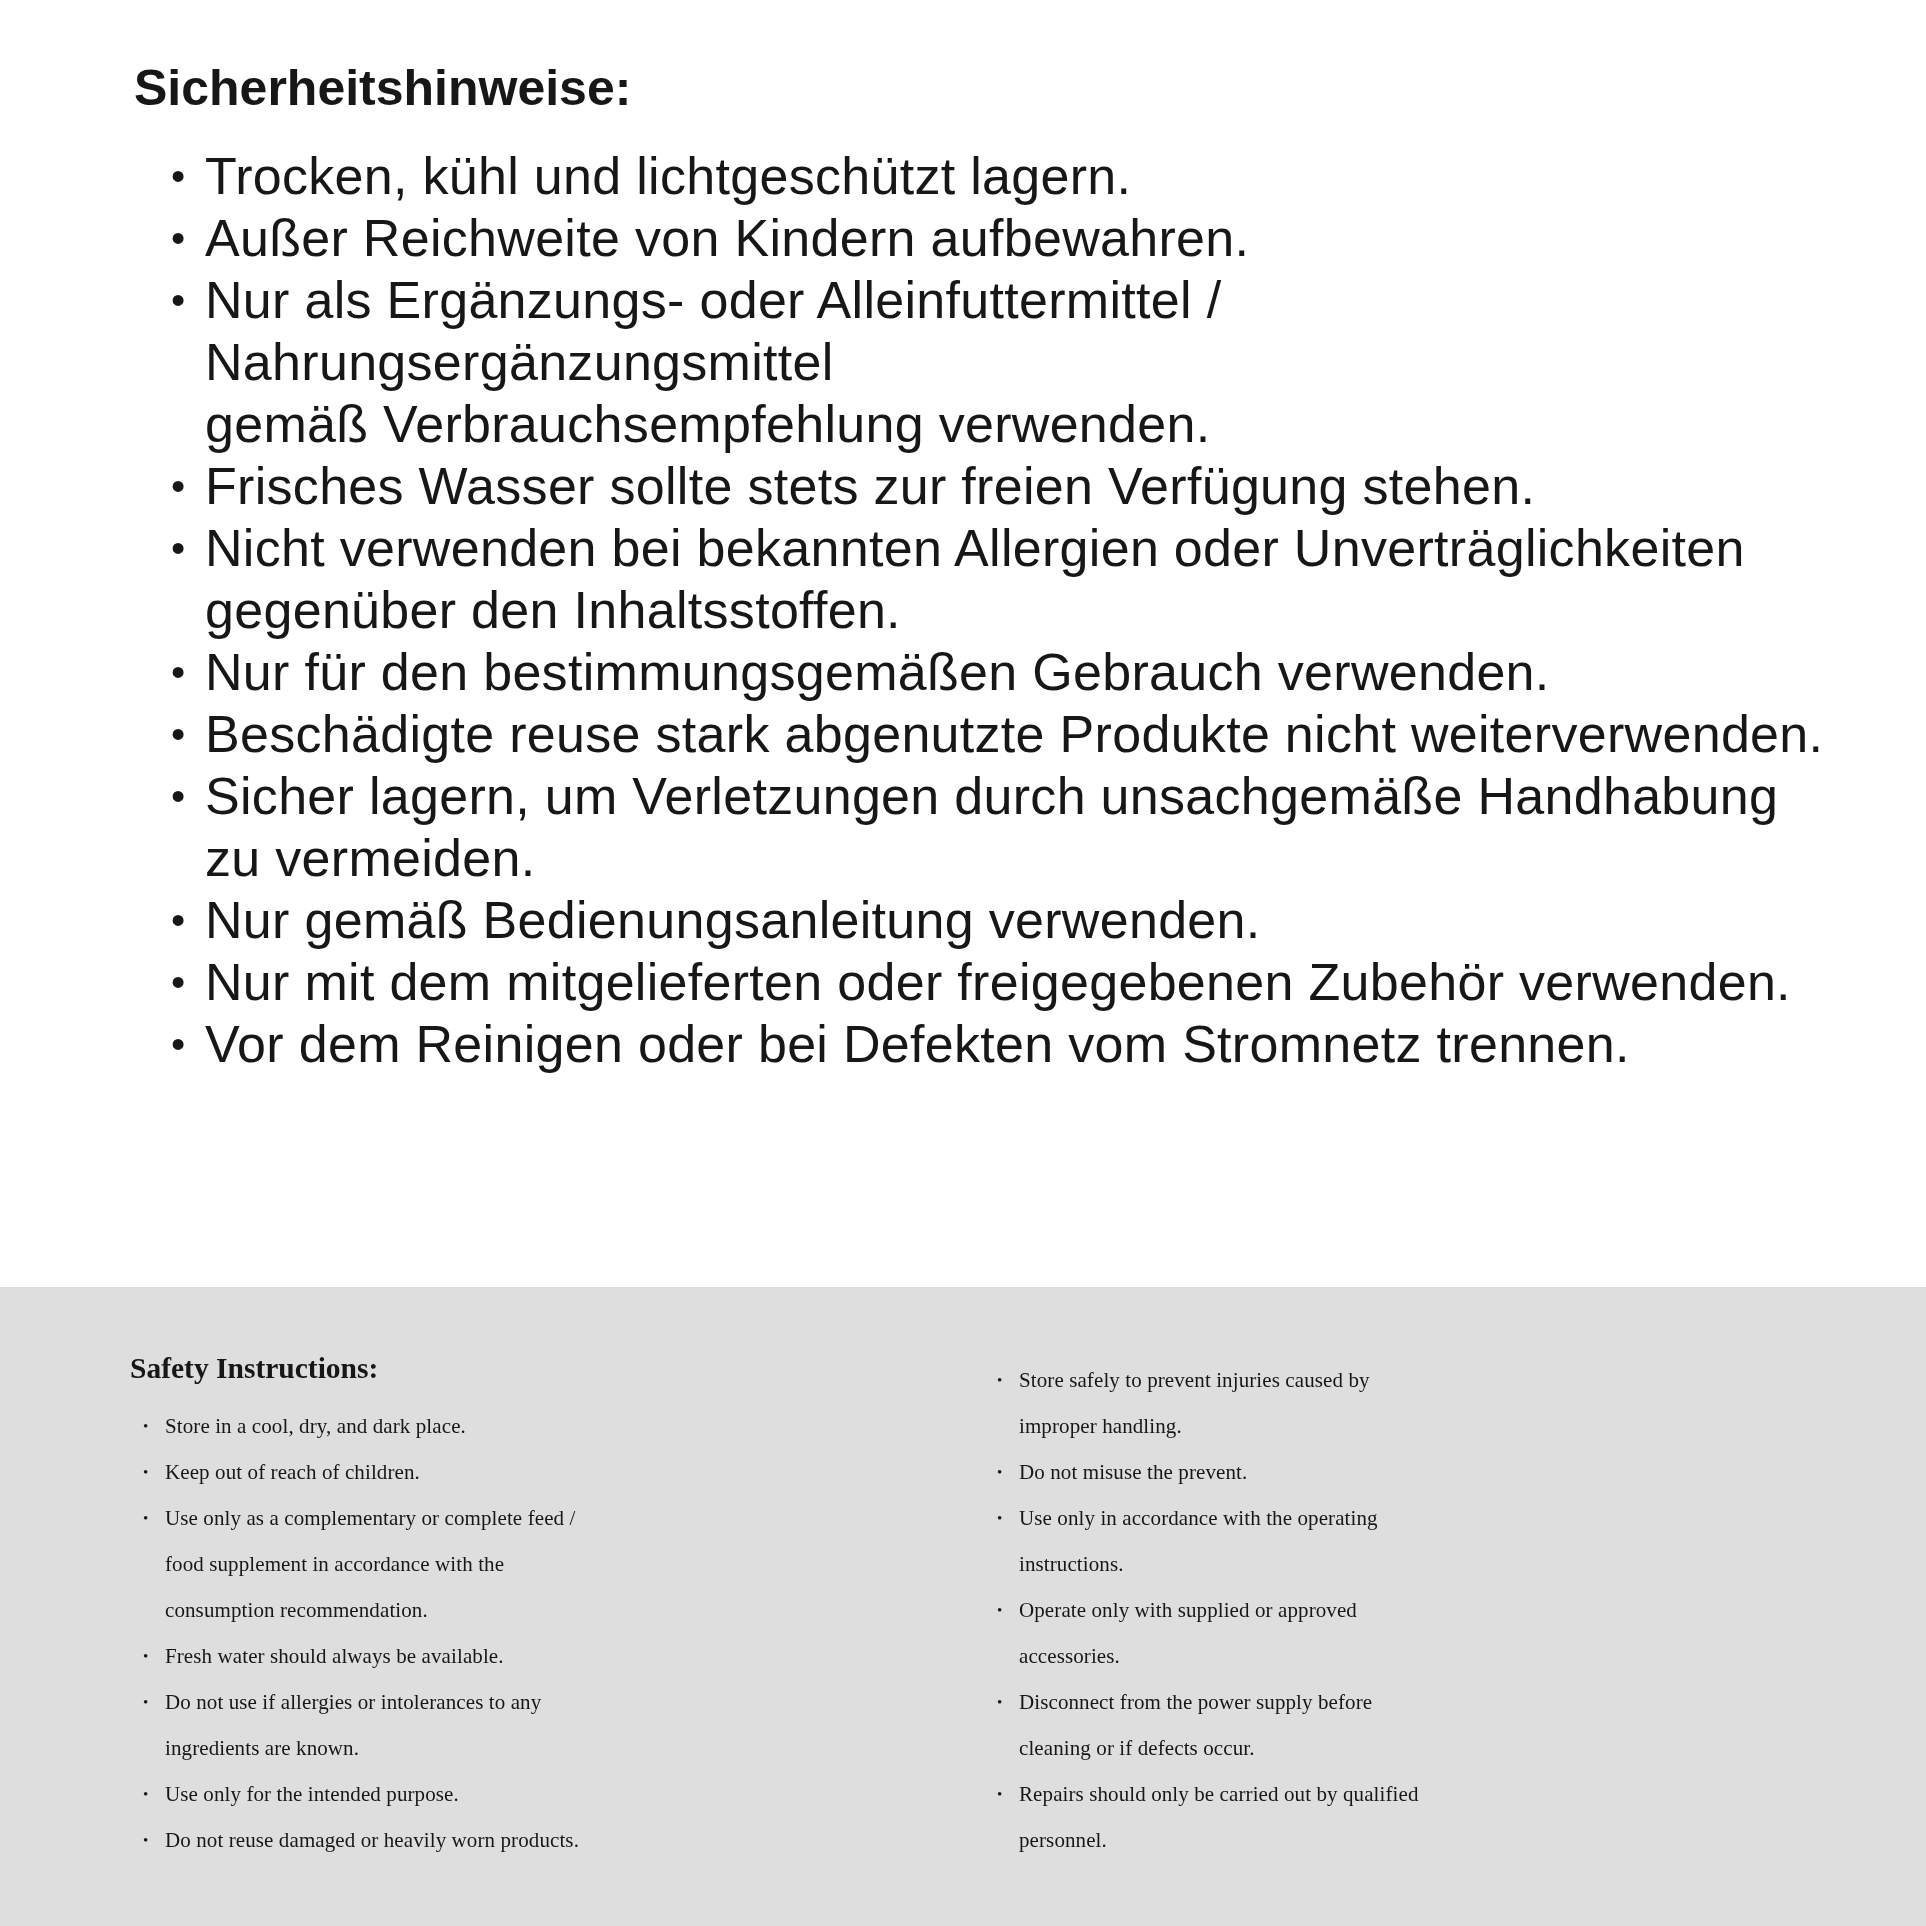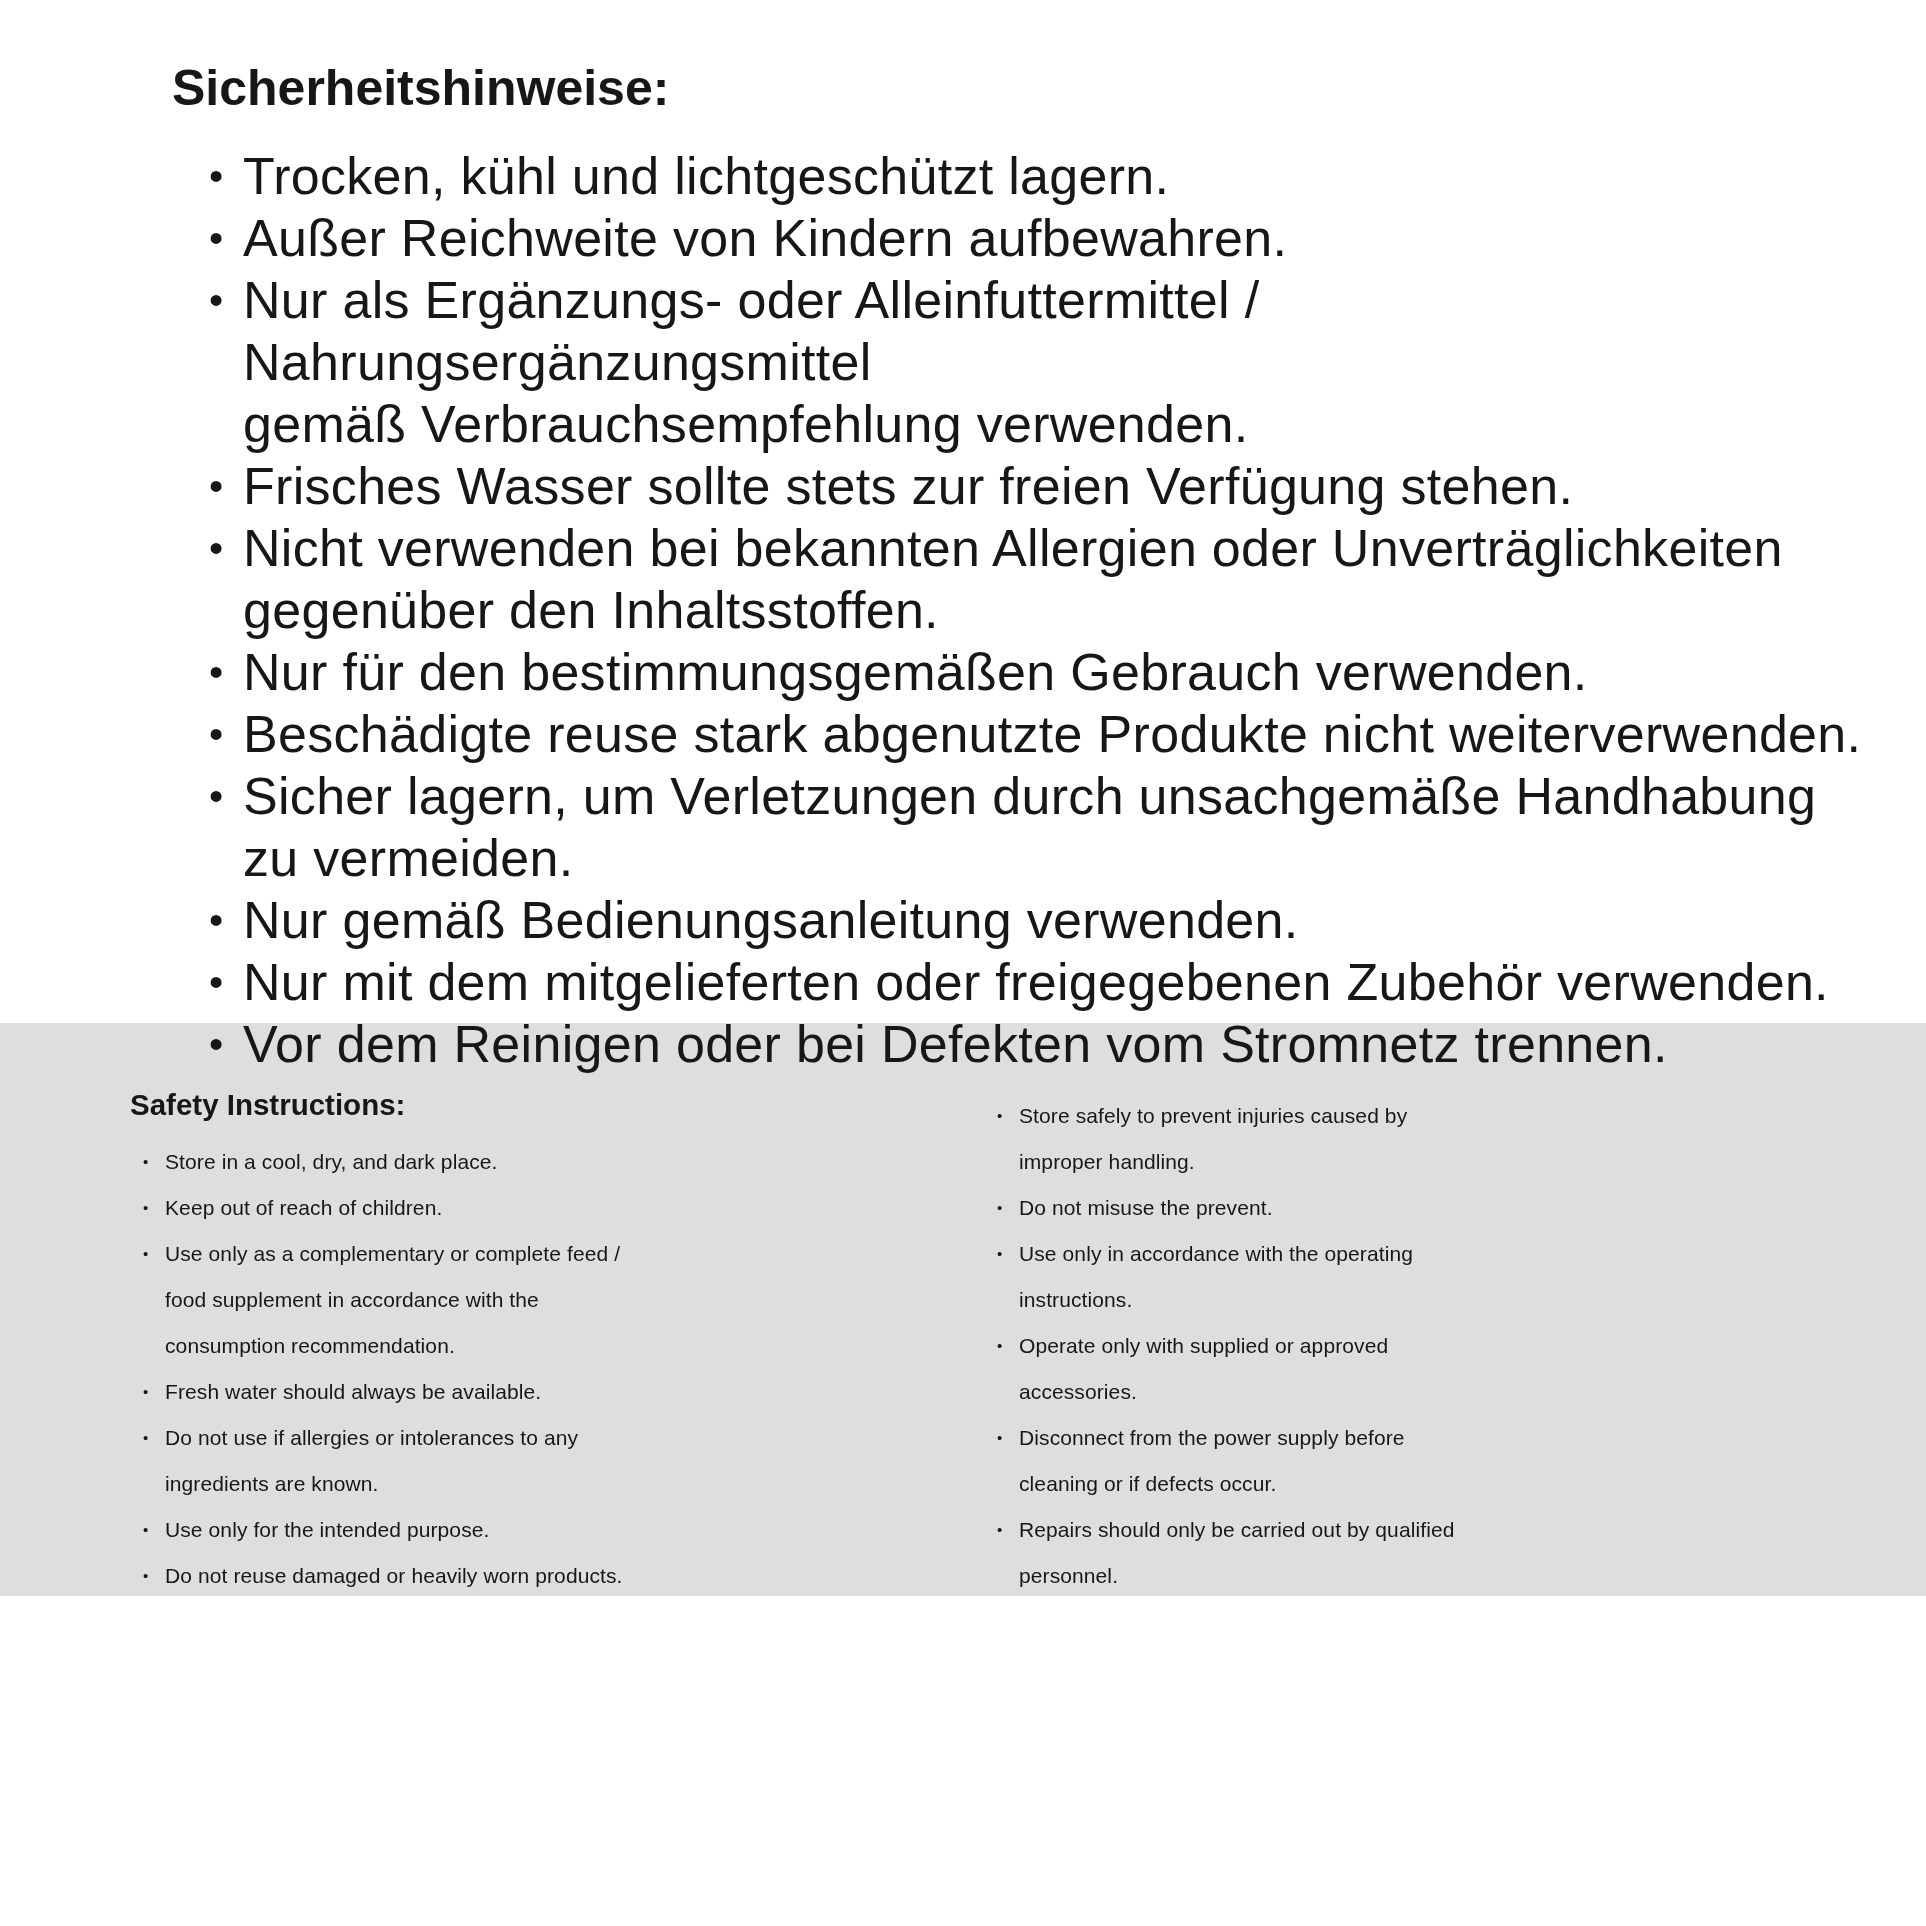--- a/index.html
+++ b/index.html
@@ -12,23 +12,22 @@
     width: 1926px;
     height: 1926px;
     background: #ffffff;
     color: #171717;
     font-family: "Liberation Sans", sans-serif;
     overflow: hidden;
   }
   
   .de {
     box-sizing: border-box;
-    height: 1023px;
+    height: 1287px;
     padding: 63px 64px 0 134px;
-    margin-left: 38px;
   }
   .de h1 {
     margin: 0;
     font-size: 50px;
     line-height: 1.0;
     font-weight: 700;
     letter-spacing: 0px;
   }
   .de ul {
     list-style: none;
@@ -47,24 +46,25 @@
     content: "\2022";
     position: absolute;
     left: 37px;
     top: 0;
     font-size: 0.78em;
     line-height: 62px;
   }
   
   .en {
     box-sizing: border-box;
-    height: 573px;
+    height: 639px;
     background: #dedede;
     padding: 65px 78px 0 130px;
     display: flex;
+    font-family: Liberation Serif, serif;
   }
   .en .col-left {
     flex: 0 0 auto;
     width: 854px;
   }
   .en .col-right {
     flex: 1 1 auto;
     padding-top: 5.1px;
   }
   .en h2 {

